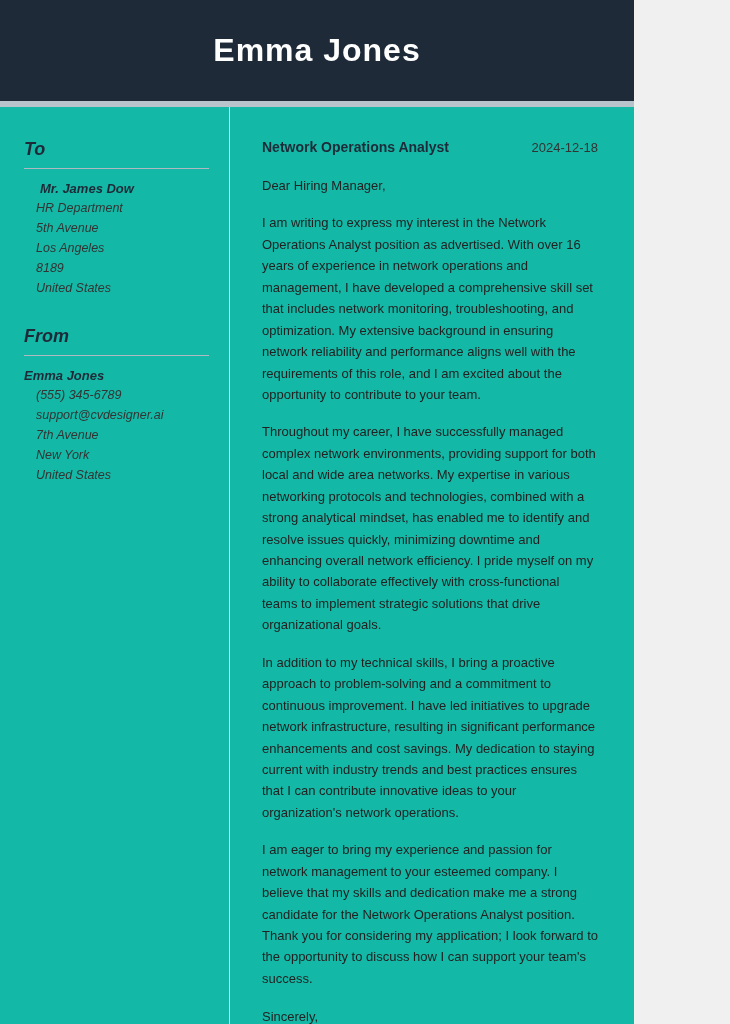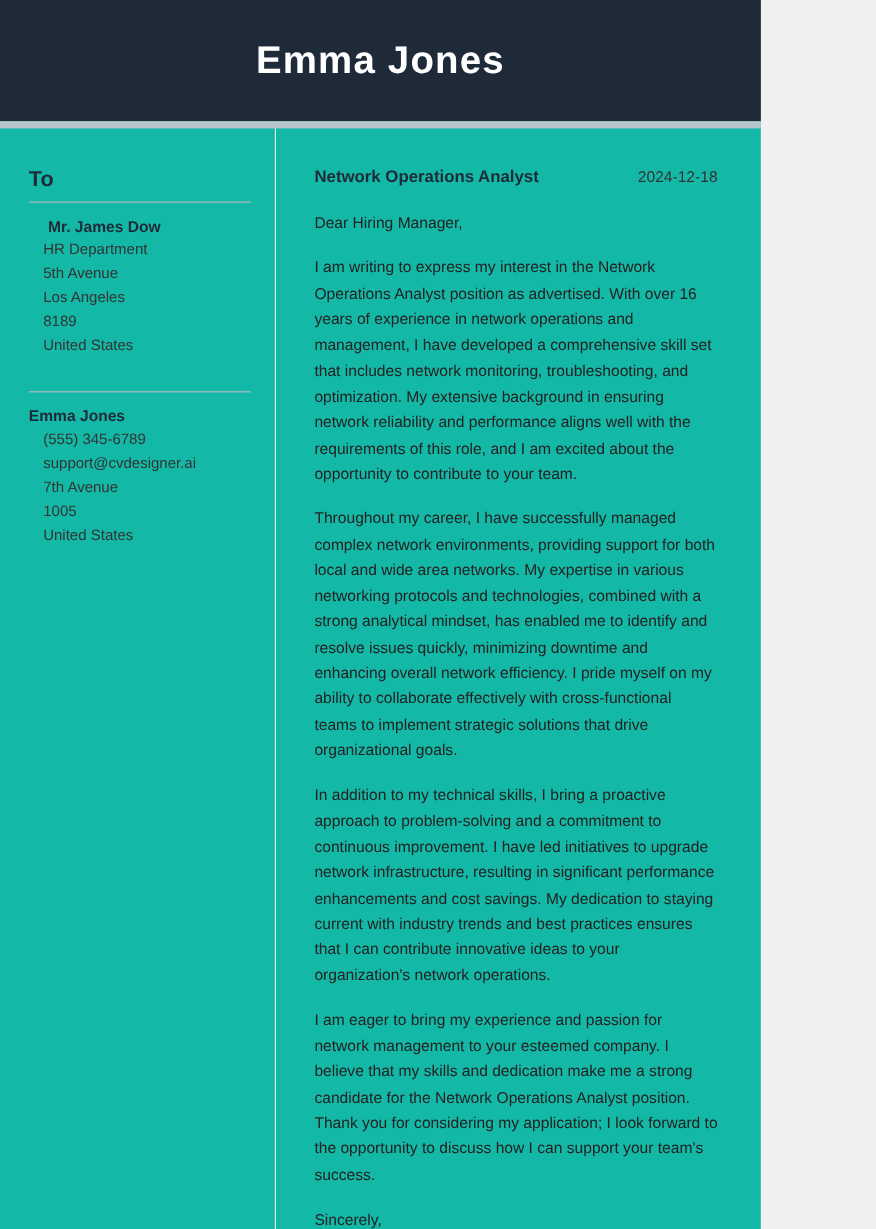--- a/index.html
+++ b/index.html
@@ -50,20 +50,21 @@
     
     .sidebar {
       width: 230px;
       min-width: 230px;
       padding: 32px 20px 32px 24px;
       border-right: 1px solid #e0e0e0;
     }
 
     .sidebar-section {
       margin-bottom: 28px;
+      font-style: italic;
     }
 
     .sidebar-section-title {
       font-size: 18px;
       font-weight: 700;
       color: #1e2a38;
       margin-bottom: 8px;
     }
 
     .sidebar-divider {
@@ -170,26 +171,27 @@
         <hr class="sidebar-divider">
         <div class="sidebar-recipient-name">Mr. James Dow</div>
         <div class="sidebar-line">HR Department</div>
         <div class="sidebar-line">5th Avenue</div>
         <div class="sidebar-line">Los Angeles</div>
         <div class="sidebar-line">8189</div>
         <div class="sidebar-line">United States</div>
       </div>
 
       <div class="sidebar-section">
+        <div class="sidebar-section-title">From</div>
         <hr class="sidebar-divider">
         <div class="sidebar-sender-name">Emma Jones</div>
         <div class="sidebar-line">(555) 345-6789</div>
         <div class="sidebar-line">support@cvdesigner.ai</div>
         <div class="sidebar-line">7th Avenue</div>
-        <div class="sidebar-line">1005</div>
+        <div class="sidebar-line">New York</div>
         <div class="sidebar-line">United States</div>
       </div>
 
     </div>
 
     <div class="main-content">
 
       <div class="main-header-row">
         <span class="job-title">Network Operations Analyst</span>
         <span class="date">2024-12-18</span>

